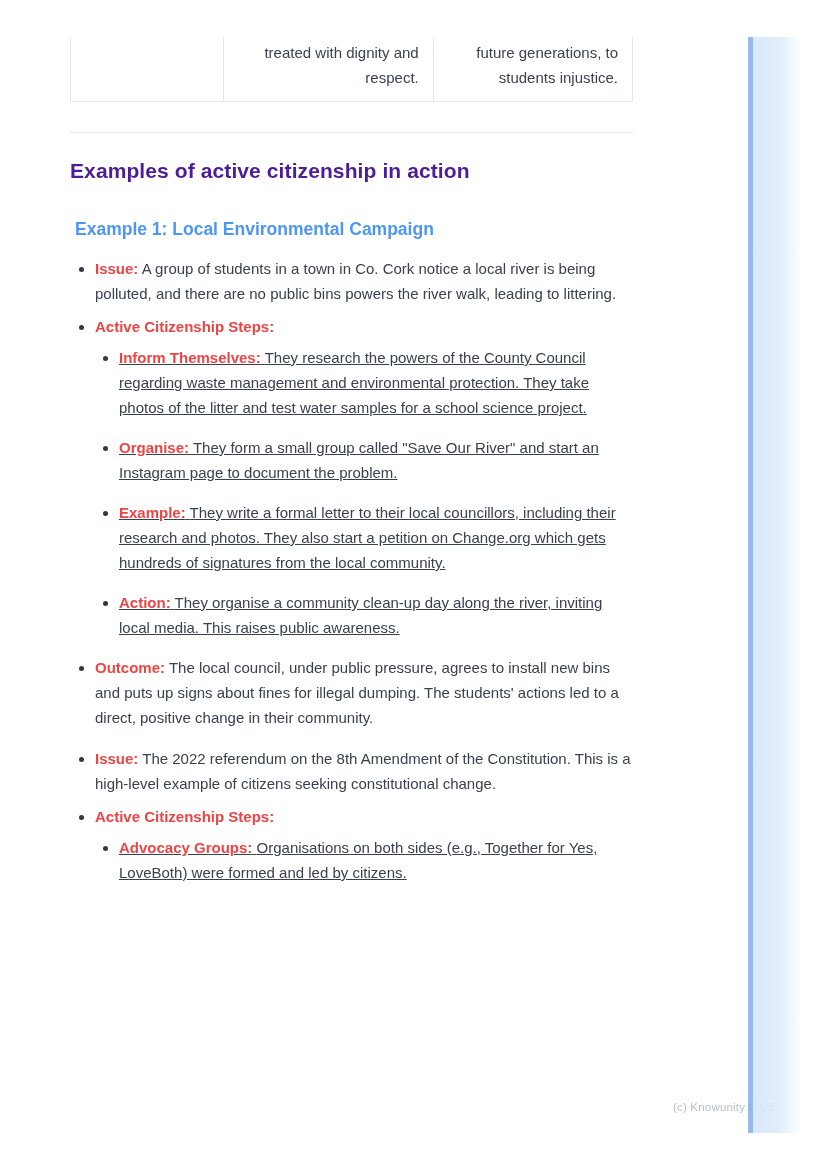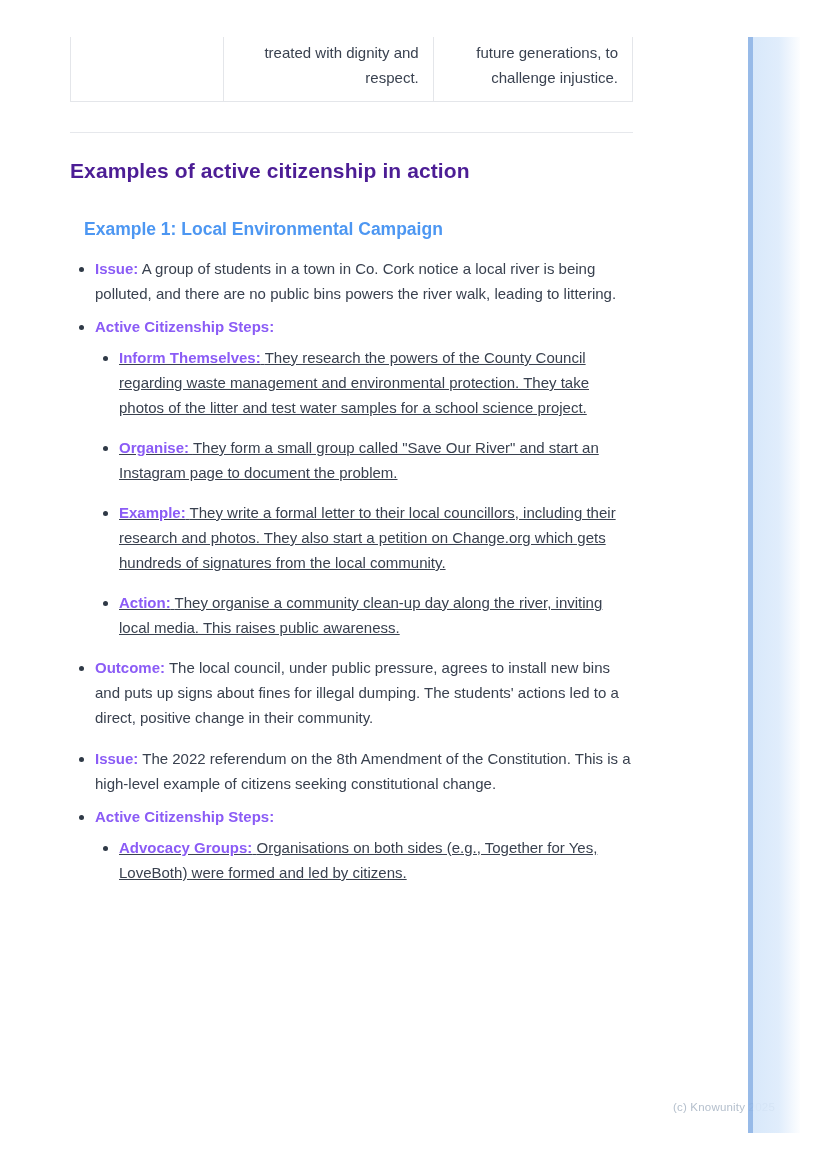--- a/index.html
+++ b/index.html
@@ -26,28 +26,28 @@
     margin-top:28px;box-sizing:border-box;
     background:#edf1f7;border-left:5px solid #1b4c9b;border-radius:3px;
     padding:15px 24px 15px 25px;
     font-size:15.5px;line-height:27px;text-align:justify;color:#39414f;
   }
   .keypoint b{color:#273243;}
 
   .divider{margin-top:30px;height:0;border-top:1px solid #e6e8ec;}
 
   h2.section{margin:25px 0 12px;font-size:21px;line-height:26px;font-weight:700;color:#4c1d95;letter-spacing:.1px;}
-  h3.example{margin:34px 14px 0;font-size:17.5px;line-height:22px;font-weight:700;color:#4d97f2;}
+  h3.example{margin:34px 5px 0;font-size:17.5px;line-height:22px;font-weight:700;color:#4d97f2;}
 
   ul.l1{margin:16px 0 0;padding-left:25px;font-size:15px;line-height:25px;list-style:disc outside;}
   ul.l1>li{margin-bottom:8px;}
   ul.l2{margin:6px 0 0;padding-left:24px;list-style:disc outside;}
   ul.l2>li{margin-bottom:15px;text-decoration:underline;}
   li::marker{color:#2f3946;}
-  .lbl{font-weight:700;color:#8b5cf6;}
+  .lbl{font-weight:700;color:#ef4444;}
 
   
   .strip-fill{
     position:absolute;left:753px;top:37px;width:47px;height:1096px;z-index:2;
     background:linear-gradient(to right, rgba(214,231,250,.95) 0%, rgba(219,234,251,.85) 55%, rgba(240,247,253,.15) 100%);
   }
   .strip-line{
     position:absolute;left:748px;top:37px;width:5px;height:1096px;z-index:3;
     background:rgba(140,179,229,.9);
   }
@@ -58,21 +58,21 @@
   }
 </style>
 </head>
 <body>
 
 <div class="content">
 
   <div class="tablefrag">
     <div class="tf-cell tf-c1"></div>
     <div class="tf-cell tf-c2">treated with dignity and respect.</div>
-    <div class="tf-cell tf-c3">future generations, to challenge injustice.</div>
+    <div class="tf-cell tf-c3">future generations, to students injustice.</div>
   </div>
 
 
   <div class="divider"></div>
 
   <h2 class="section">Examples of active citizenship in action</h2>
 
   <h3 class="example">Example 1: Local Environmental Campaign</h3>
 
   <ul class="l1">

